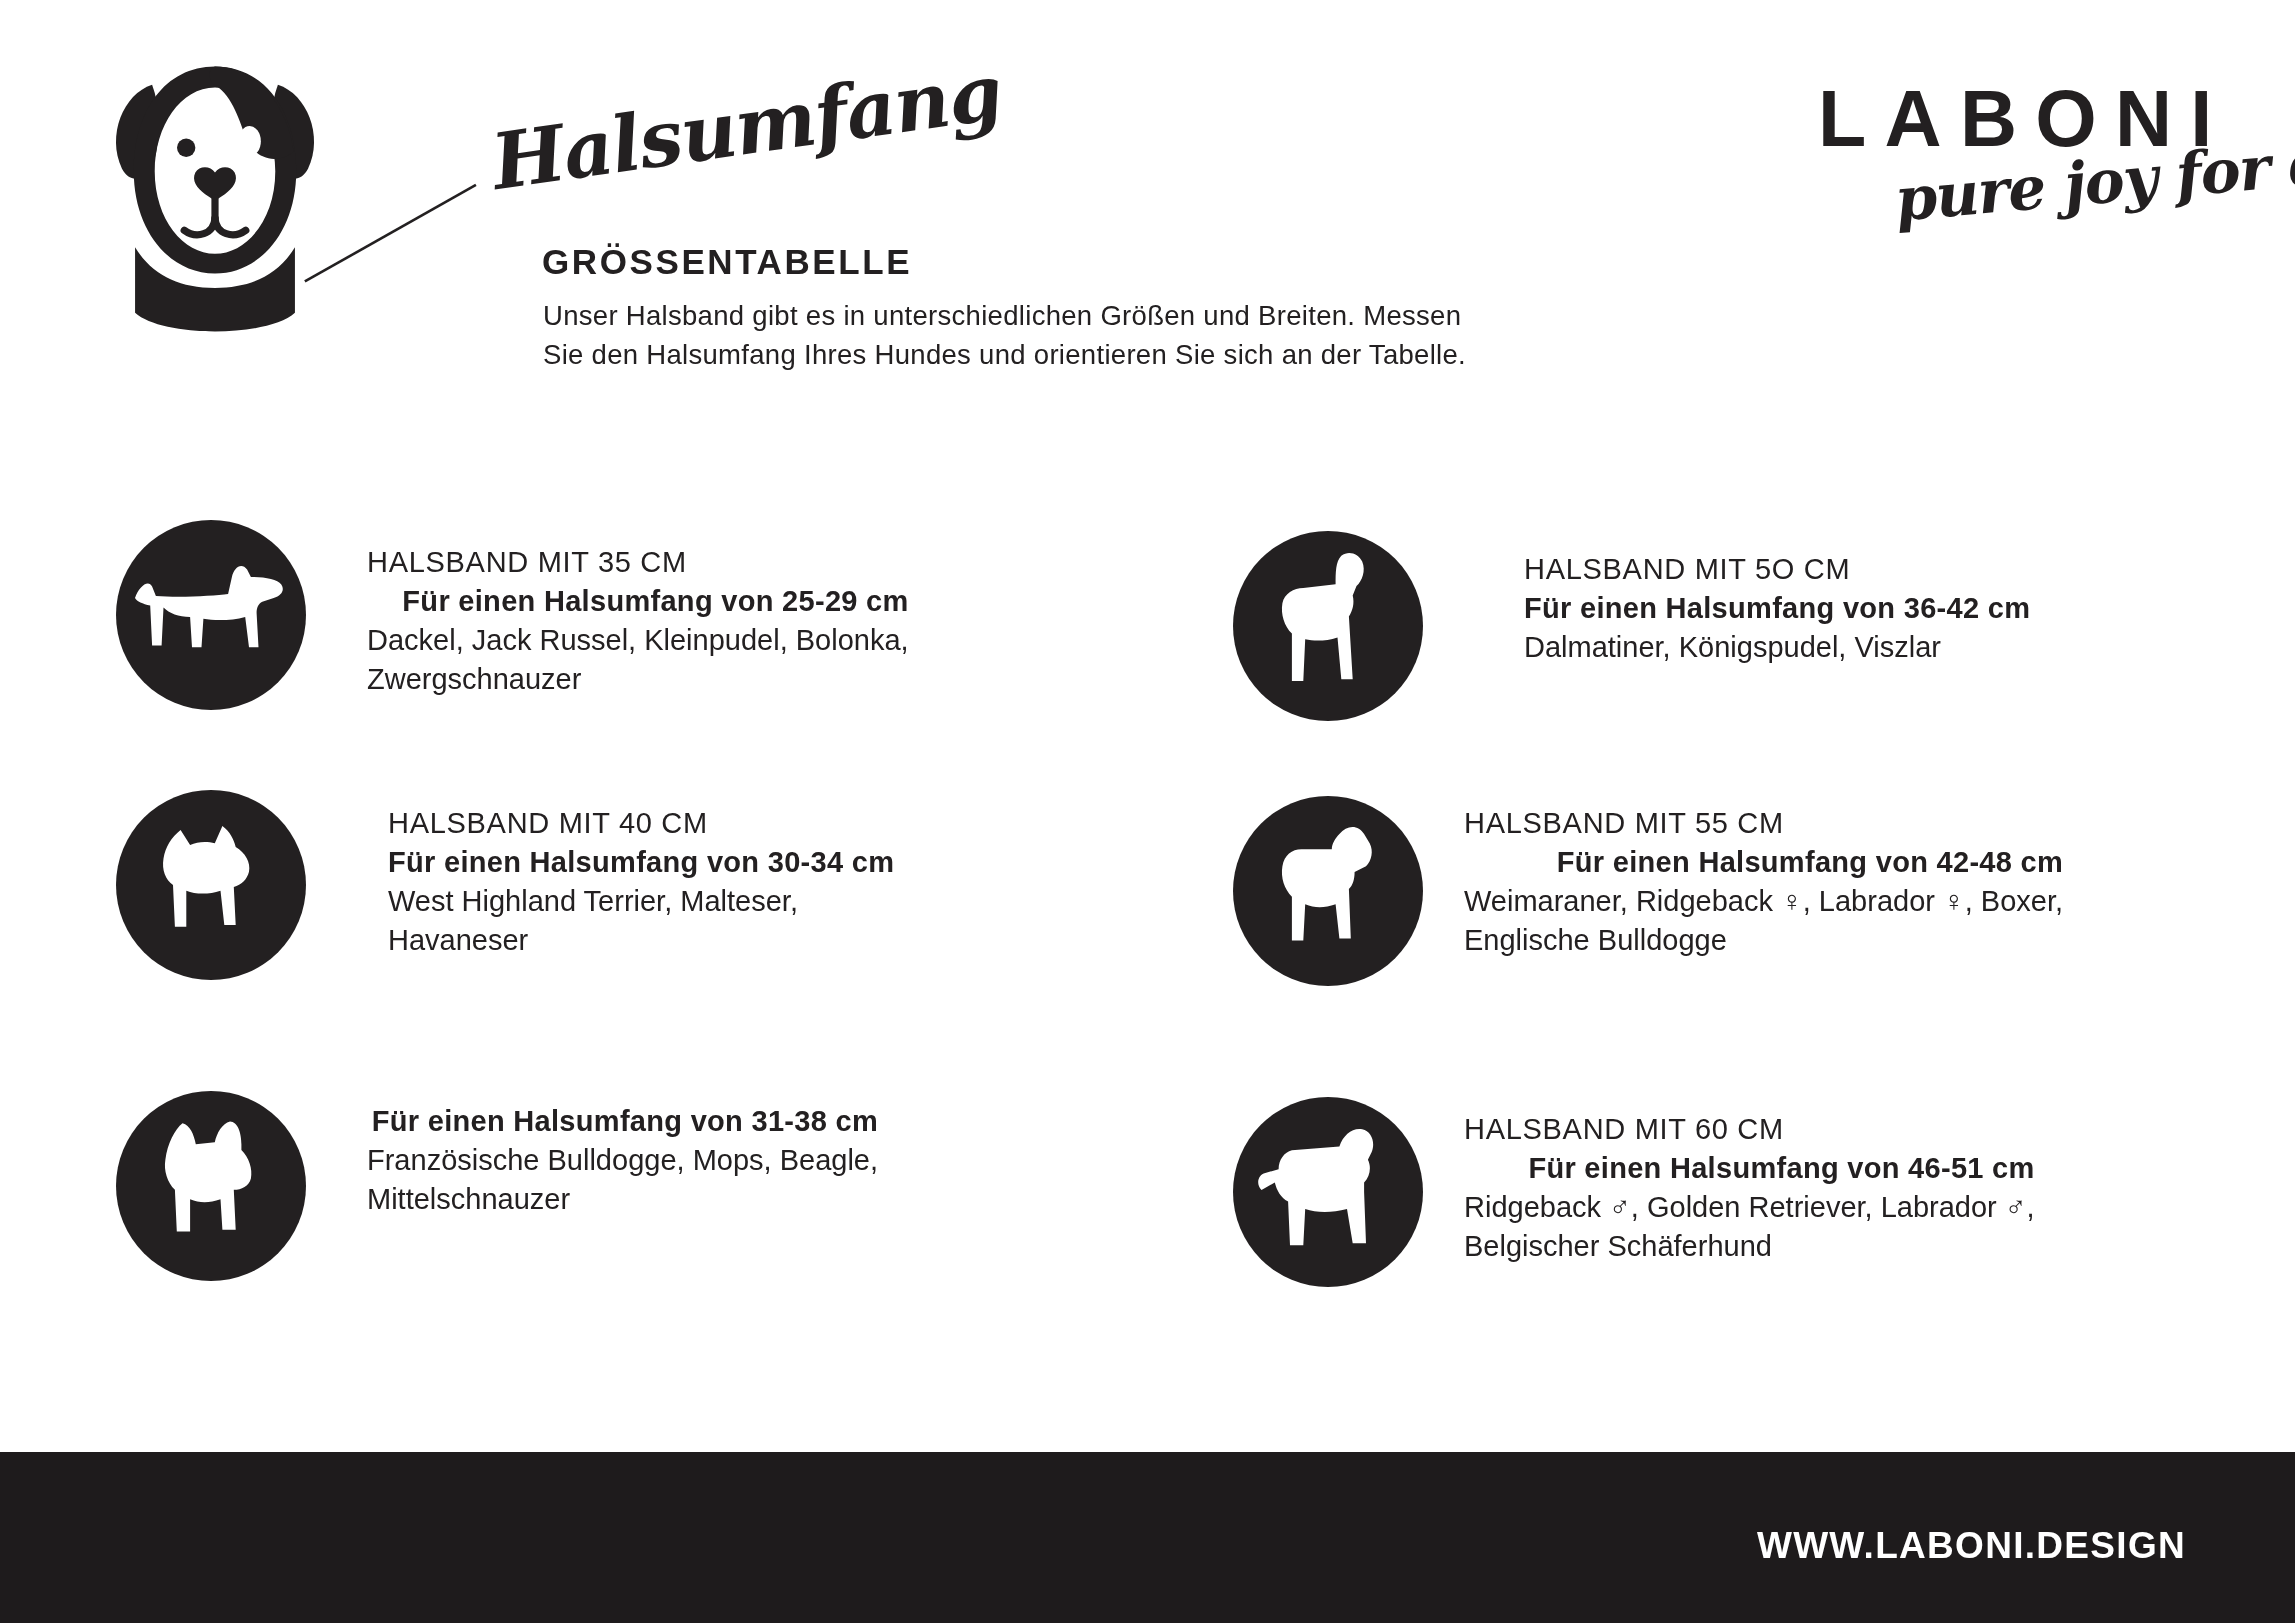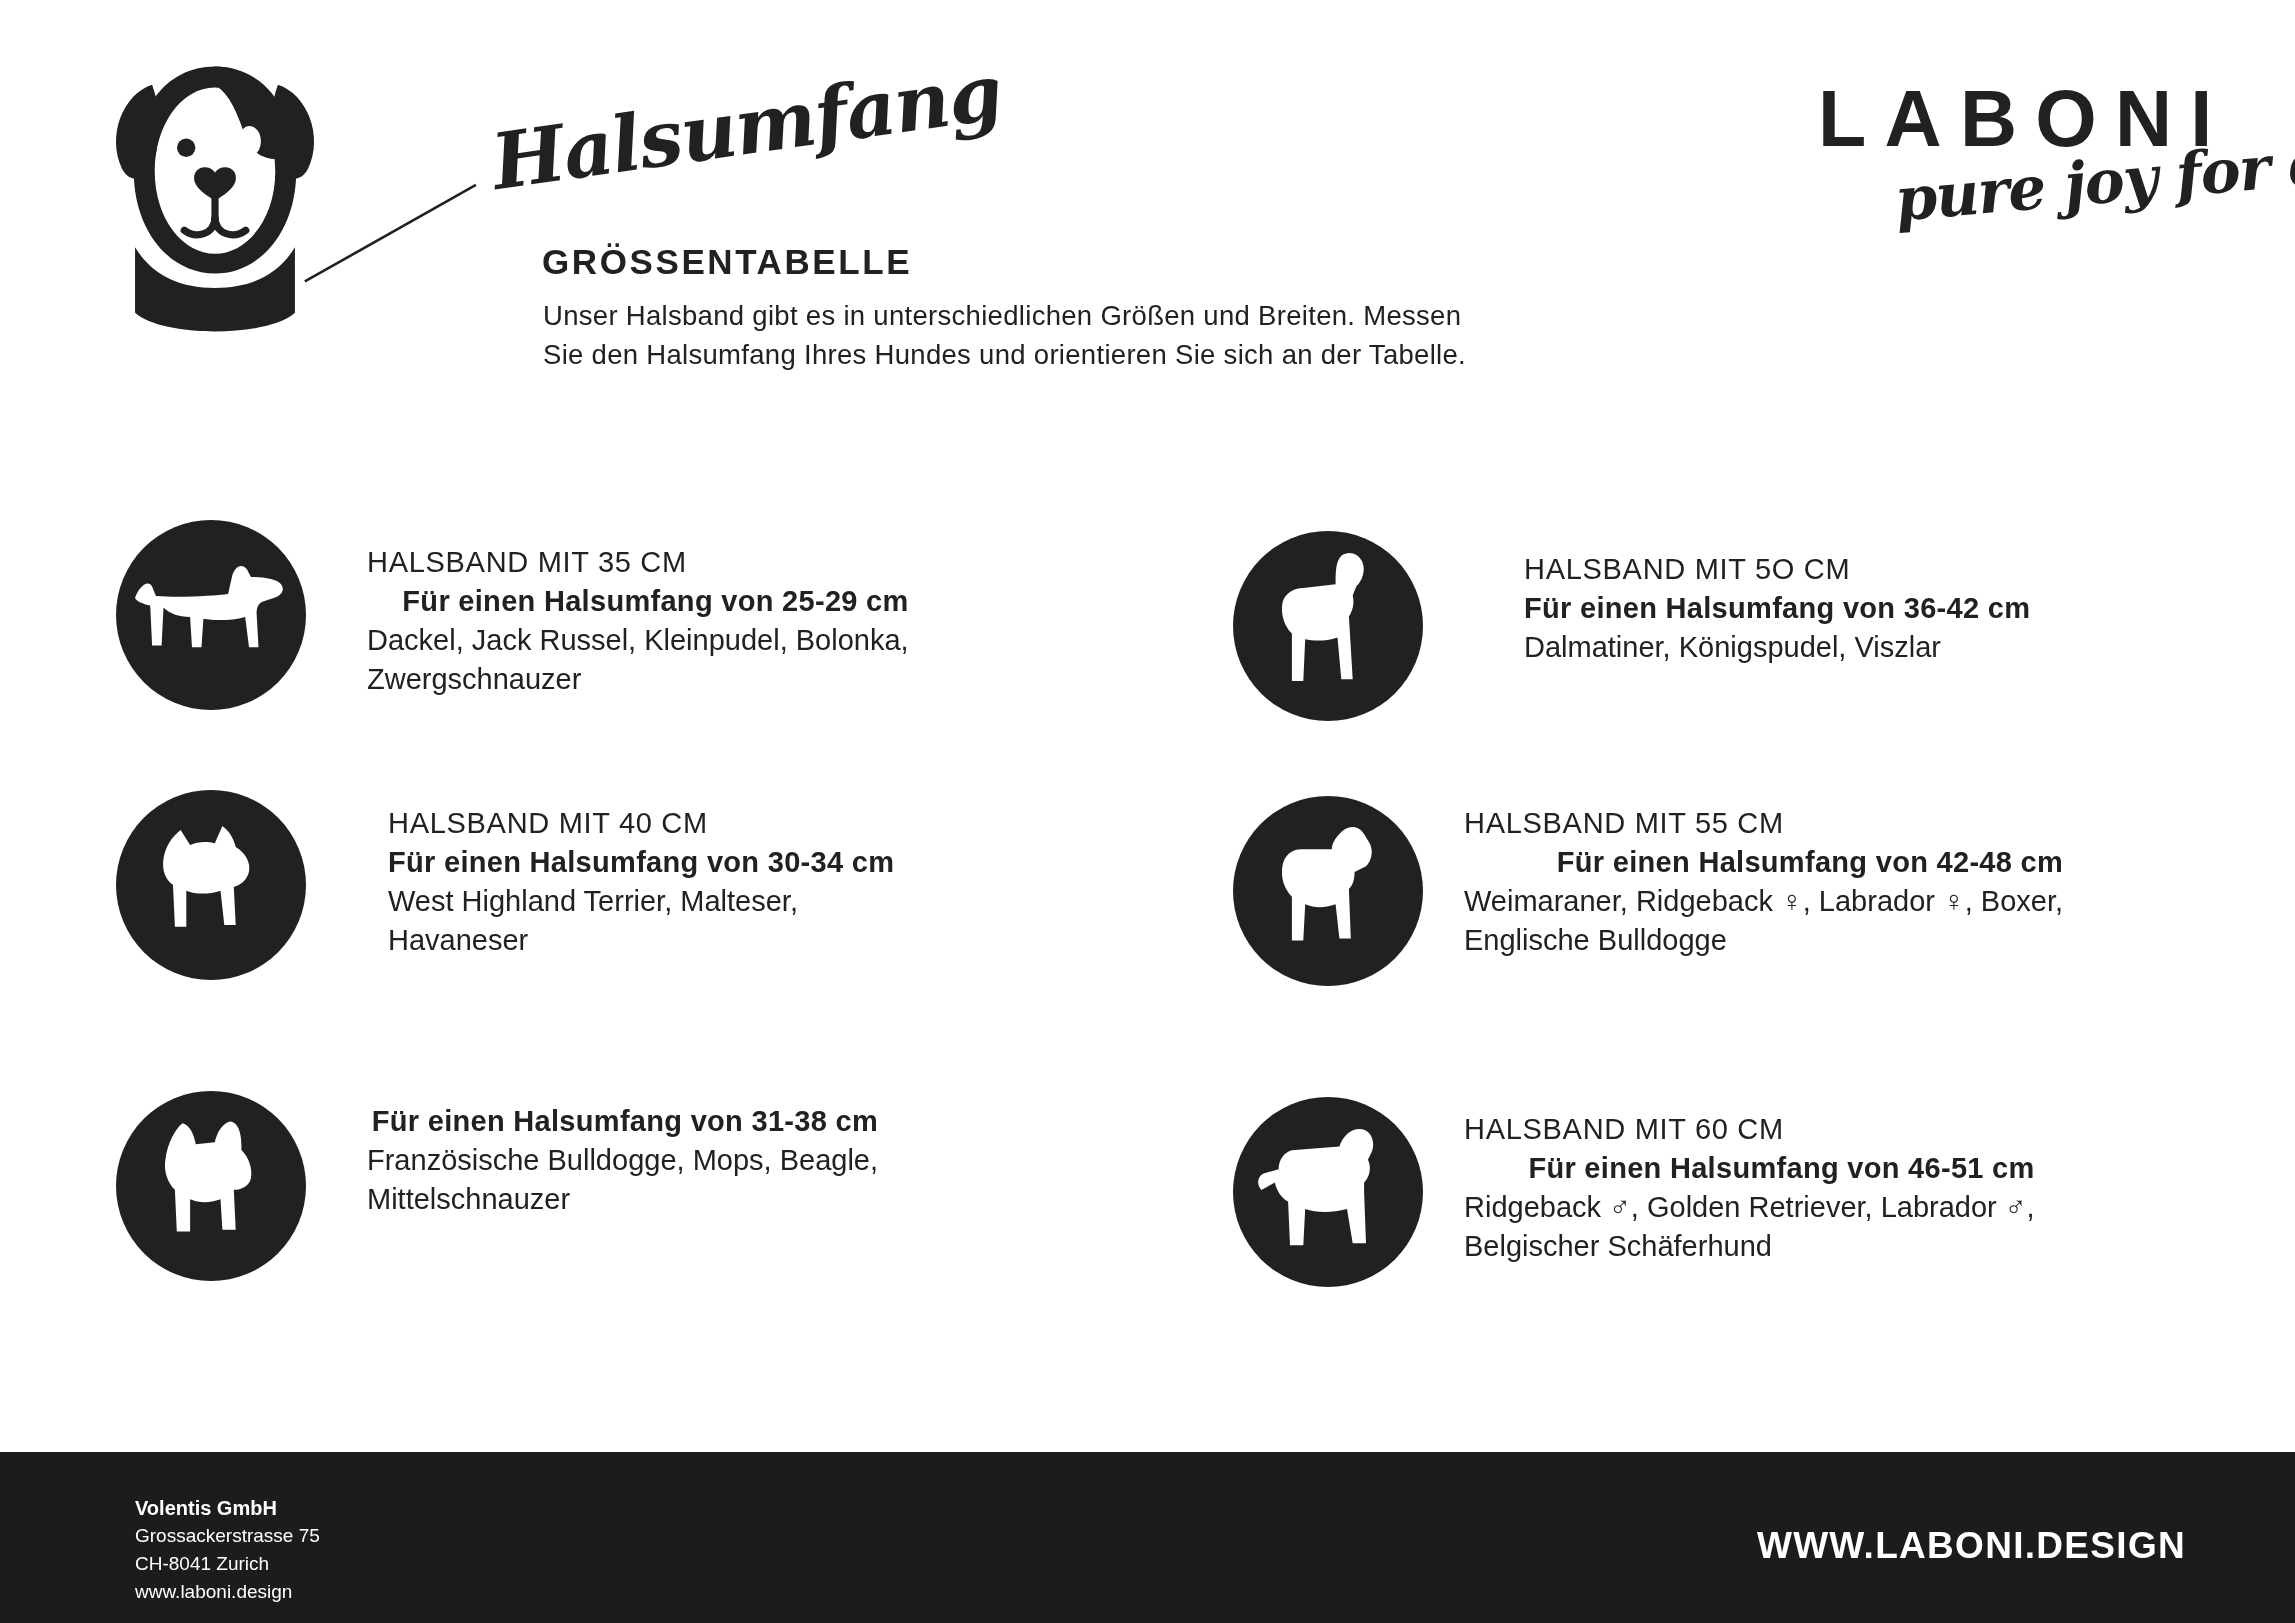--- a/index.html
+++ b/index.html
@@ -139,23 +139,17 @@
     </svg>
   </div>
   <div class="entry-text" style="left:1464px;top:1102px;margin-top:8px;">
     <div class="entry-title">HALSBAND MIT 60 CM</div>
     <div class="entry-range">Für einen Halsumfang von 46-51 cm</div>
     <div class="entry-breeds">Ridgeback ♂, Golden Retriever, Labrador ♂,</div>
     <div class="entry-breeds">Belgischer Schäferhund</div>
   </div>
 
   <div class="abs footer-bar">
-    <div class="footer-company">
-      <div class="co">Volentis GmbH</div>
-      <div>Grossackerstrasse 75</div>
-      <div>CH-8041 Zurich</div>
-      <div>www.laboni.design</div>
-    </div>
     <div class="footer-site">WWW.LABONI.DESIGN</div>
   </div>
 
 </div>
 
 
 </body></html>

